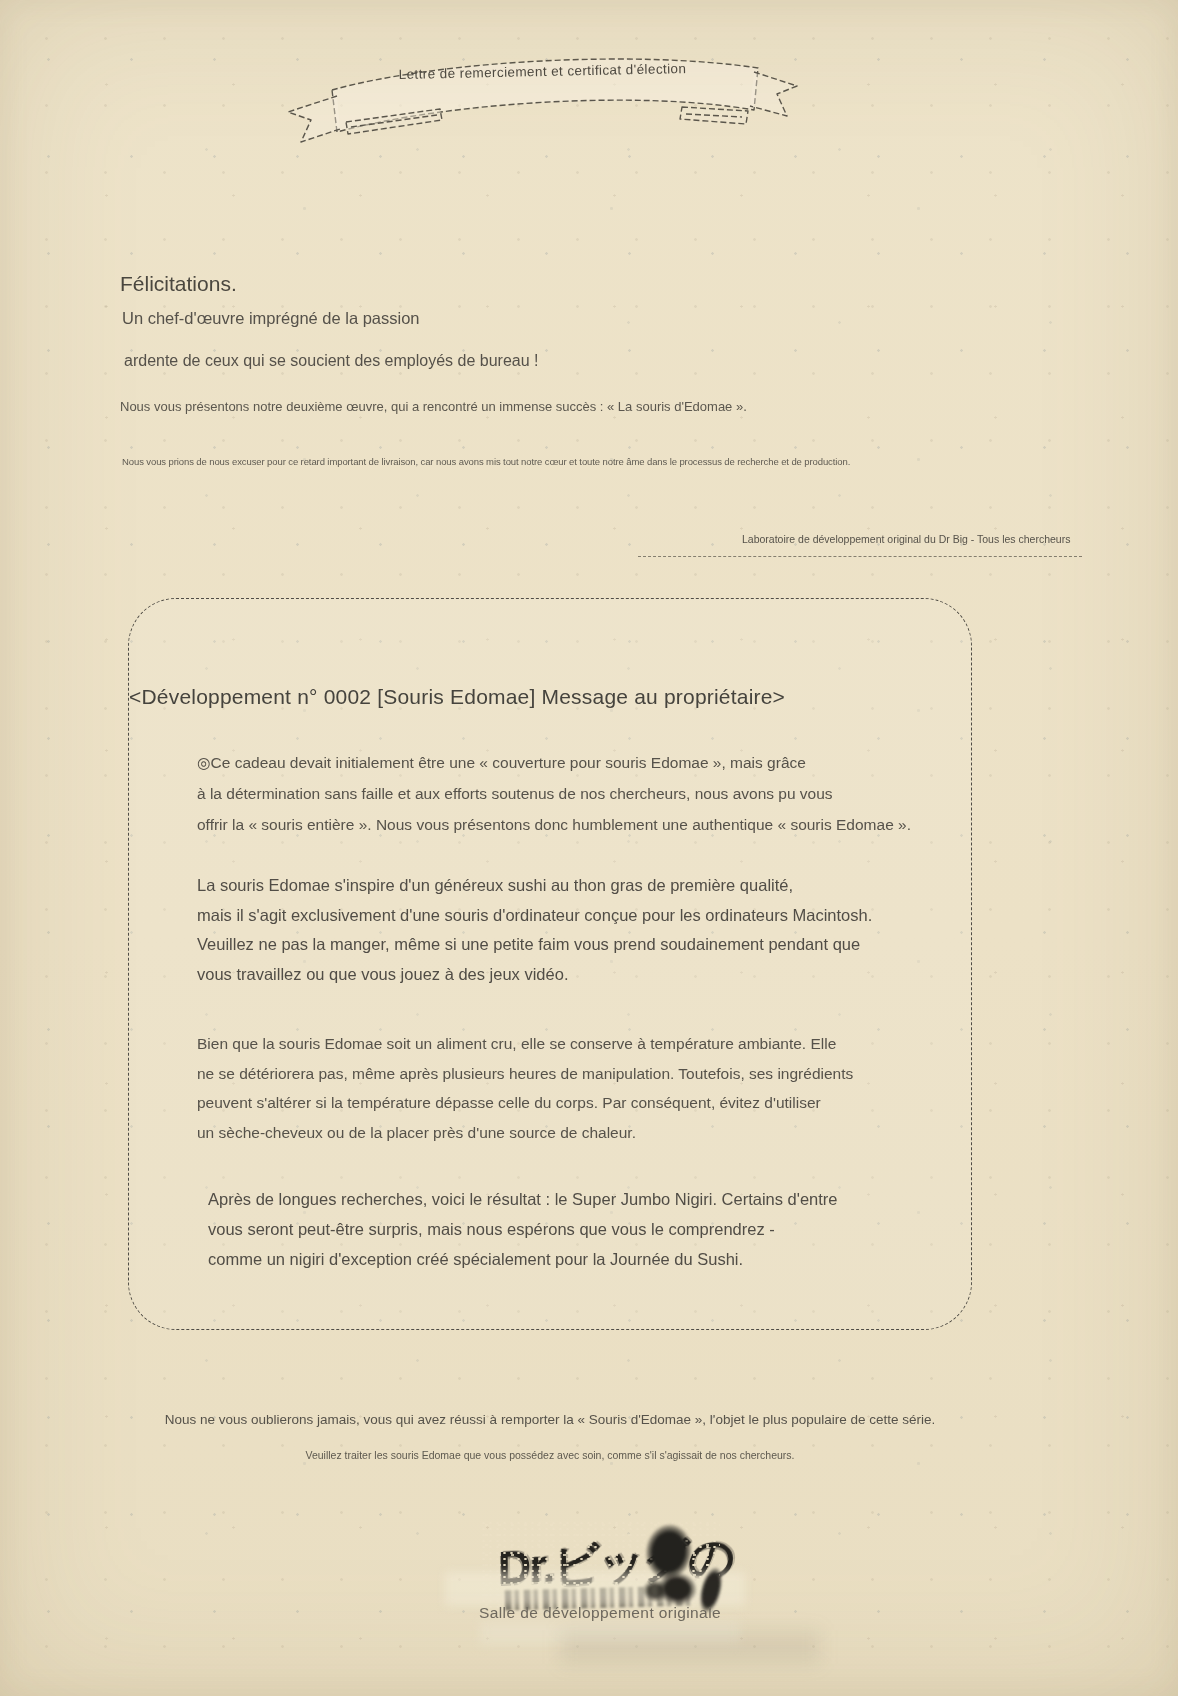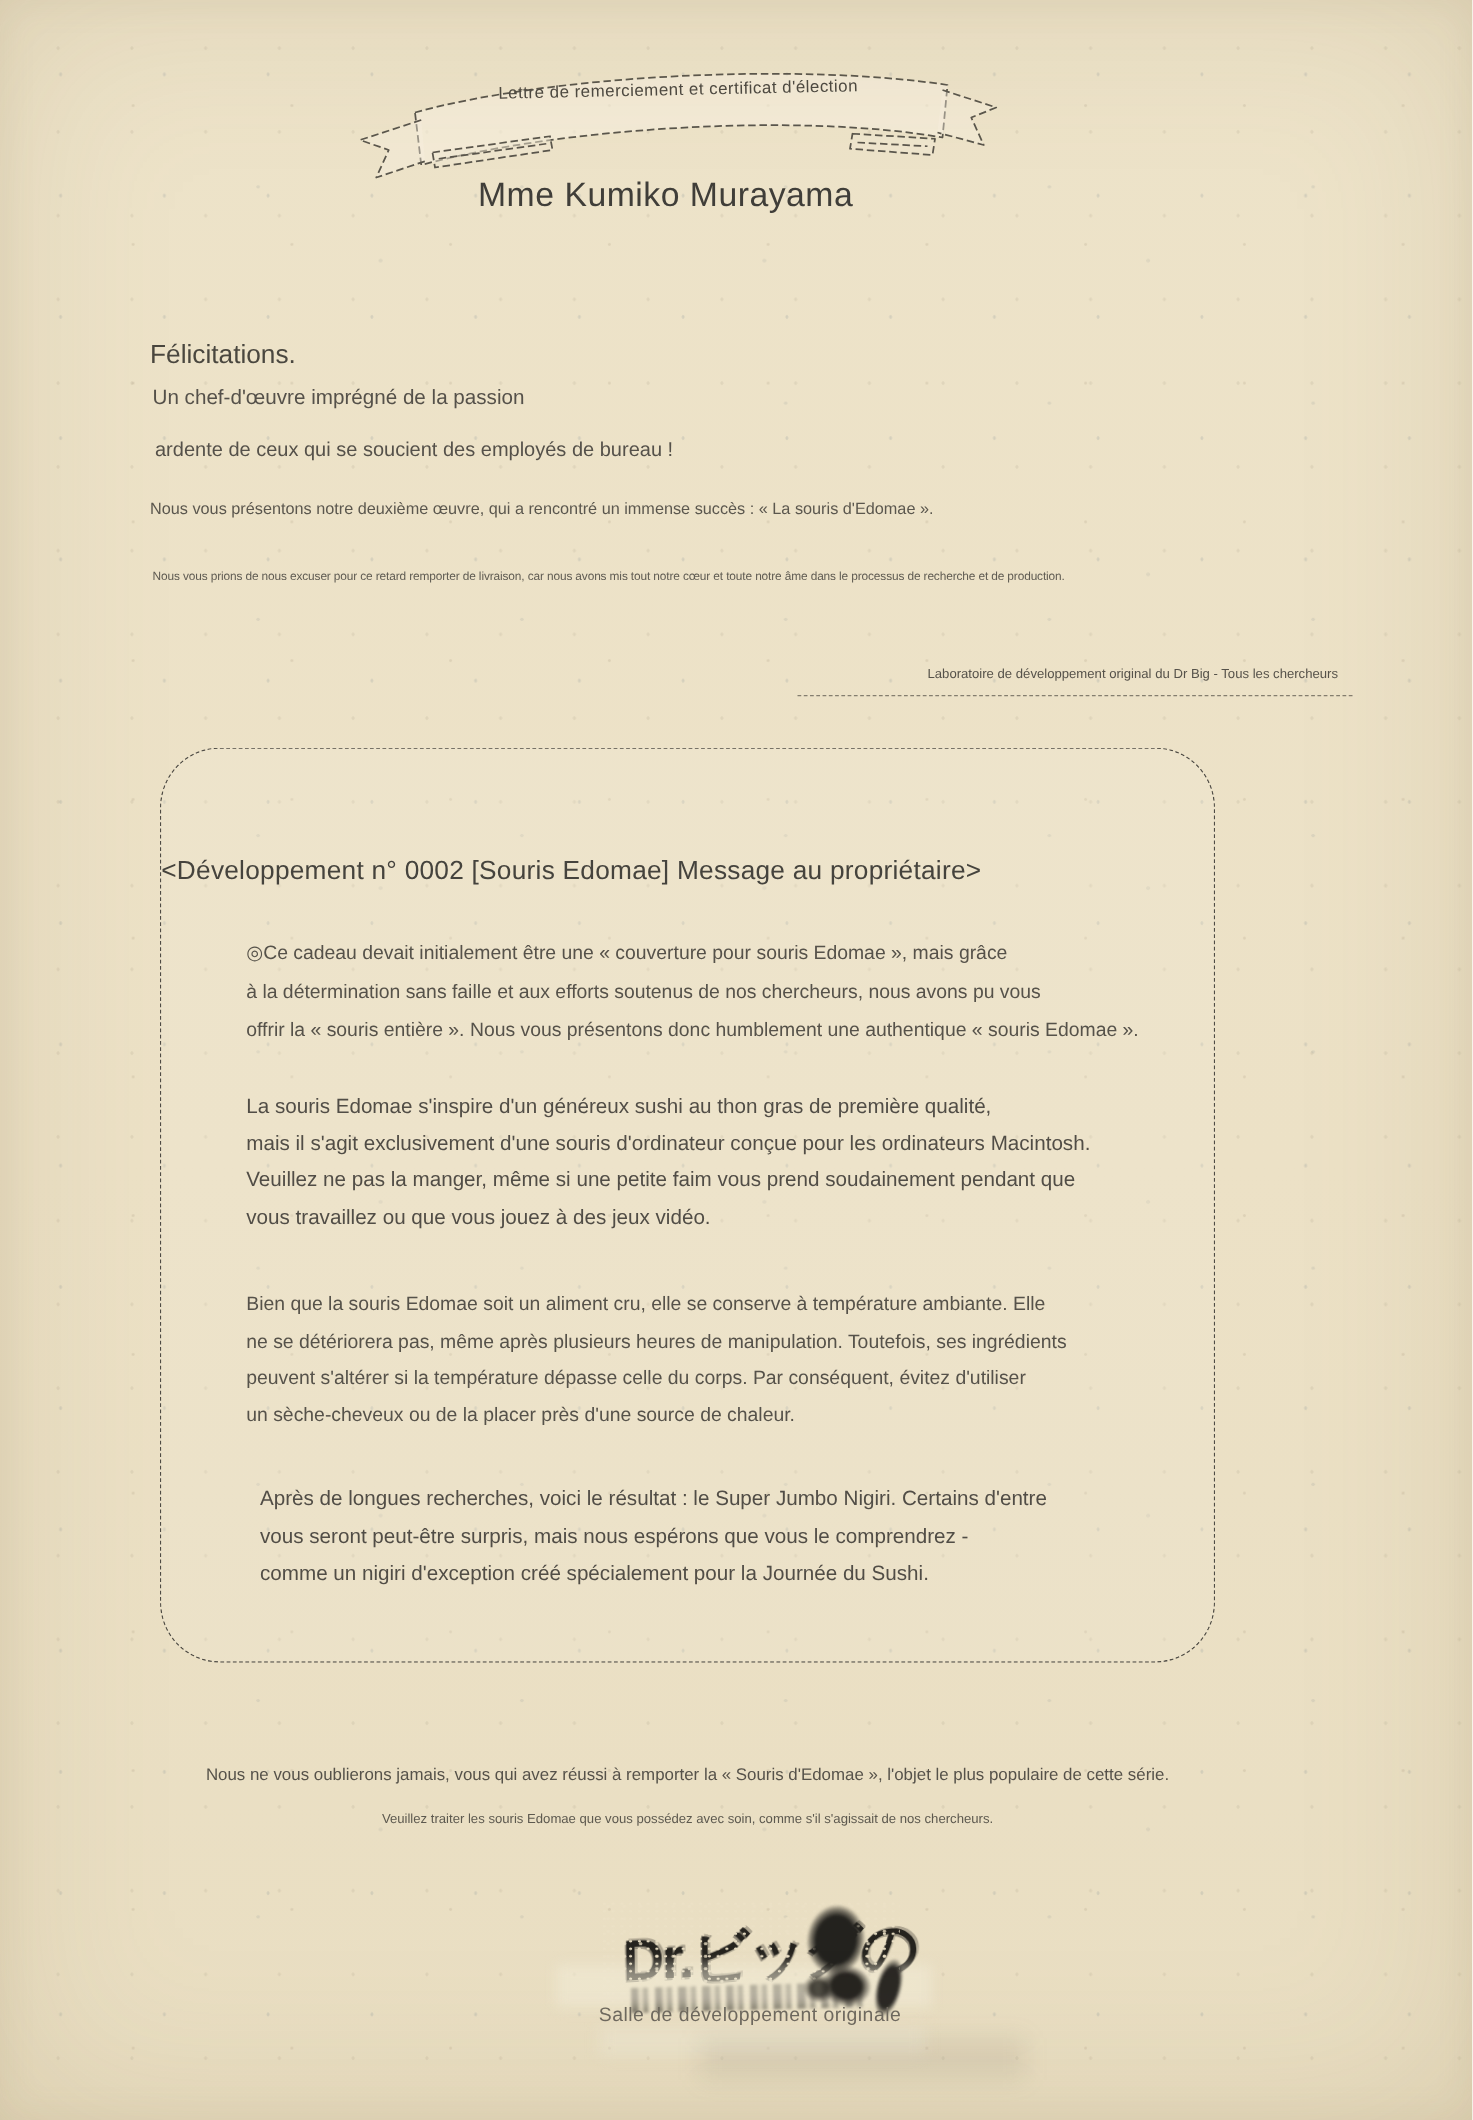--- a/index.html
+++ b/index.html
@@ -97,27 +97,26 @@
         <path d="M 474,28 L 517,42 L 497,50 L 507,72 L 470,62" fill="rgba(248,241,224,0.4)"></path>
         <path d="M 66,78 L 160,65 L 162,76 L 68,90 Z" fill="rgba(240,232,210,0.5)"></path>
         <path d="M 71,83 L 157,71"></path>
         <path d="M 402,63 L 468,67 L 466,80 L 400,75 Z" fill="rgba(240,232,210,0.5)"></path>
         <path d="M 406,70 L 462,73"></path>
       </g>
     </svg>
     <div class="banner-title">Lettre de remerciement et certificat d'élection</div>
   </div>
 
-  <h1 class="recipient">Mme Kumiko Murayama</h1>
 
   <div class="txt greeting">Félicitations.</div>
   <div class="txt il1">Un chef-d'œuvre imprégné de la passion</div>
   <div class="txt il2">ardente de ceux qui se soucient des employés de bureau !</div>
   <div class="txt il3">Nous vous présentons notre deuxième œuvre, qui a rencontré un immense succès : « La souris d'Edomae ».</div>
-  <div class="txt il4">Nous vous prions de nous excuser pour ce retard remporter de livraison, car nous avons mis tout notre cœur et toute notre âme dans le processus de recherche et de production.</div>
+  <div class="txt il4">Nous vous prions de nous excuser pour ce retard important de livraison, car nous avons mis tout notre cœur et toute notre âme dans le processus de recherche et de production.</div>
 
   <div class="txt signature">Laboratoire de développement original du Dr Big - Tous les chercheurs</div>
   <div class="sig-underline"></div>
 
   <div class="notice-box">
     <div class="notice-heading">&lt;Développement n° 0002 [Souris Edomae] Message au propriétaire&gt;</div>
     <div class="para p1">◎Ce cadeau devait initialement être une « couverture pour souris Edomae », mais grâce<br>à la détermination sans faille et aux efforts soutenus de nos chercheurs, nous avons pu vous<br>offrir la « souris entière ». Nous vous présentons donc humblement une authentique « souris Edomae ».</div>
     <div class="para p2">La souris Edomae s'inspire d'un généreux sushi au thon gras de première qualité,<br>mais il s'agit exclusivement d'une souris d'ordinateur conçue pour les ordinateurs Macintosh.<br>Veuillez ne pas la manger, même si une petite faim vous prend soudainement pendant que<br>vous travaillez ou que vous jouez à des jeux vidéo.</div>
     <div class="para p3">Bien que la souris Edomae soit un aliment cru, elle se conserve à température ambiante. Elle<br>ne se détériorera pas, même après plusieurs heures de manipulation. Toutefois, ses ingrédients<br>peuvent s'altérer si la température dépasse celle du corps. Par conséquent, évitez d'utiliser<br>un sèche-cheveux ou de la placer près d'une source de chaleur.</div>
     <div class="para p4">Après de longues recherches, voici le résultat : le Super Jumbo Nigiri. Certains d'entre<br>vous seront peut-être surpris, mais nous espérons que vous le comprendrez -<br>comme un nigiri d'exception créé spécialement pour la Journée du Sushi.</div>

